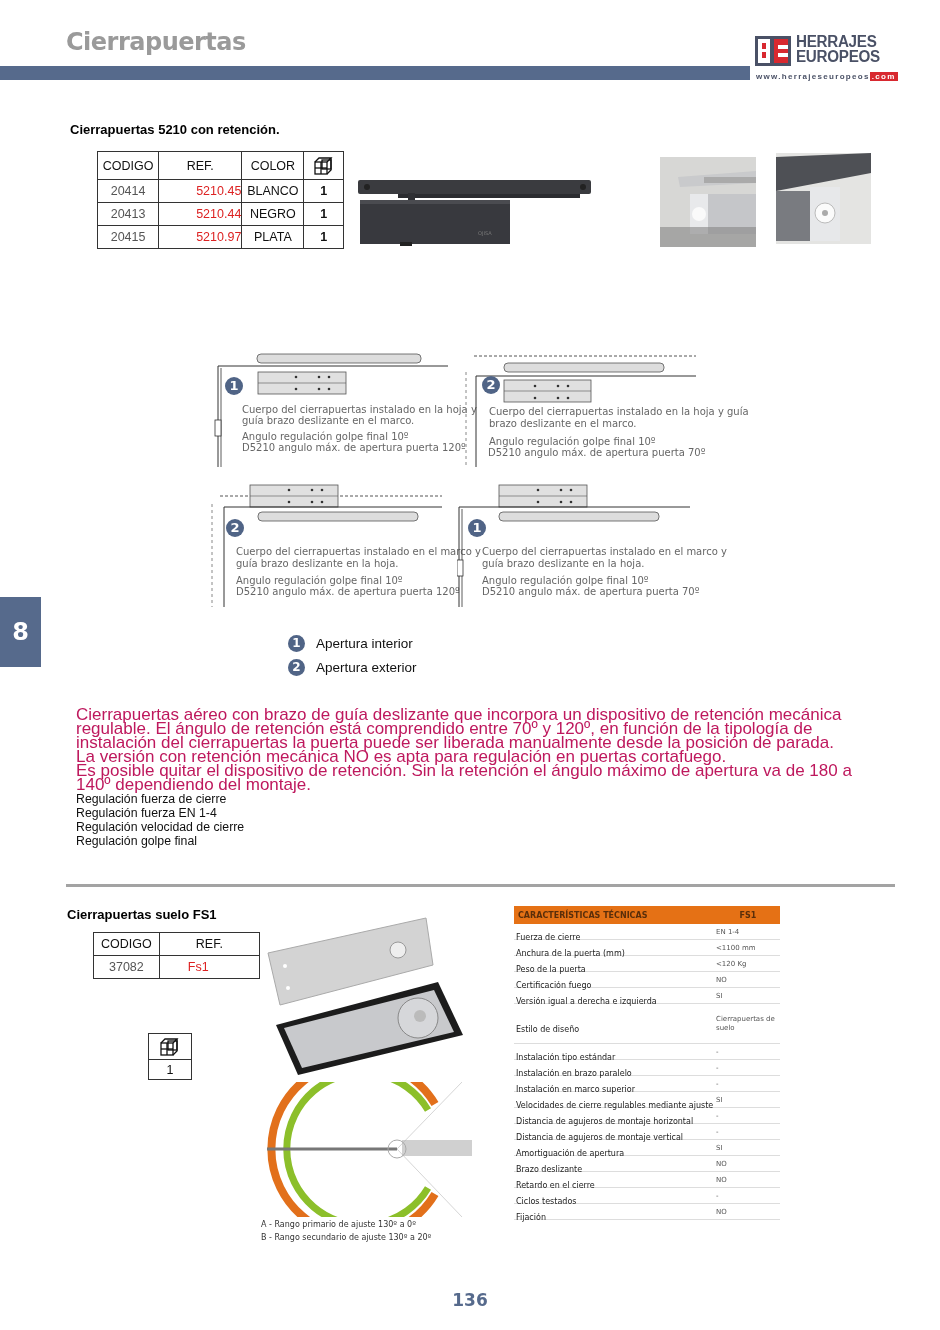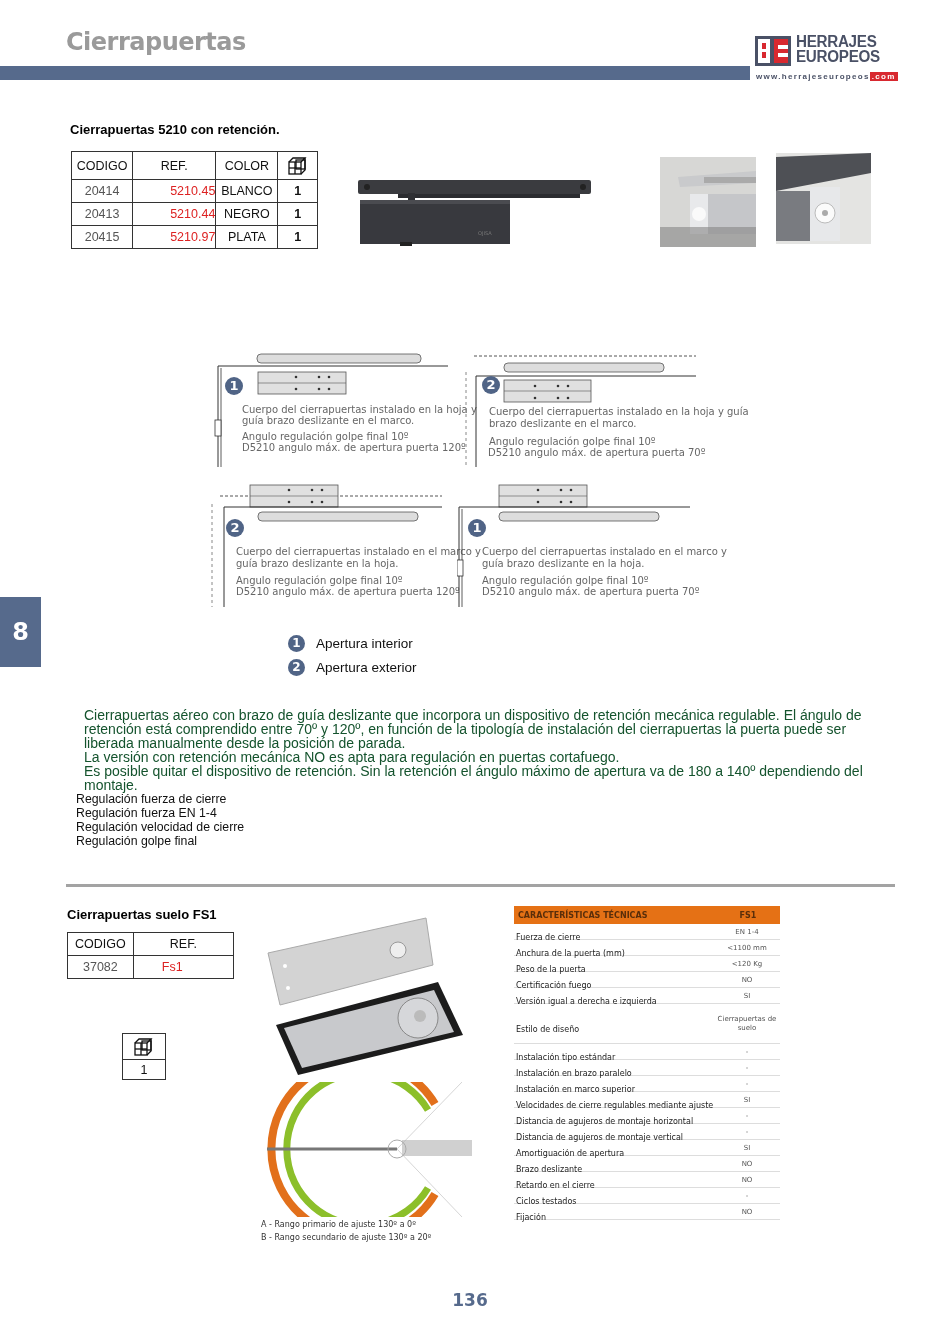--- a/index.html
+++ b/index.html
@@ -11,53 +11,53 @@
   .page-title { left: 66px; top: 28px; font-size: 24px; font-weight: bold; color: #9a9a9a; font-family: "DejaVu Sans", sans-serif; letter-spacing: -0.5px; }
   .header-bar { left: 0; top: 66px; width: 750px; height: 14px; background: #566a8c; }
   .logo { left: 755px; top: 34px; width: 145px; height: 50px; }
   .logo-mark { position: absolute; left: 0; top: 2px; width: 36px; height: 30px; }
   .logo-text { position: absolute; left: 41px; top: 0; font-family: "Liberation Sans", sans-serif; font-weight: bold; color: #4a5166; font-size: 16px; line-height: 15px; letter-spacing: -0.3px; transform: scaleX(0.95); transform-origin: left; }
   .logo-url { position: absolute; left: 1px; top: 38px; font-size: 8px; letter-spacing: 1.3px; color: #4a5166; font-weight: bold; white-space: nowrap; }
   .logo-url .com { background: #d8282f; color: #fff; padding: 0 2px; }
 
   
   .sec-title { font-size: 13px; font-weight: bold; color: #000; }
-  table.prod { border-collapse: collapse; font-size: 12.5px; }
+  table.prod { border-collapse: collapse; font-size: 12.5px; margin-left: 26px; }
   table.prod td, table.prod th { border: 1px solid #333; text-align: center; height: 23px; font-weight: normal; }
   table.prod th { height: 28px; }
   table.prod td.code { color: #555; }
   table.prod td.ref { color: #d22; padding-left: 37px; }
   .box-icon { display: inline-block; vertical-align: middle; }
 
   
   .img-closer-dark { left: 358px; top: 178px; width: 238px; height: 68px; }
   .photo { background: linear-gradient(135deg, #ddd 0%, #bdbdbd 45%, #9f9f9f 100%); }
 
   
   .diagram { position: absolute; width: 245px; height: 125px; }
   .diag-text { position: absolute; font-family: "DejaVu Sans", sans-serif; font-size: 10px; color: #666; line-height: 11.5px; white-space: nowrap; }
   .badge { position: absolute; width: 18px; height: 18px; border-radius: 50%; background: #506486; color: #fff; font-weight: bold; font-size: 13px; text-align: center; line-height: 18px; font-family: "DejaVu Sans", sans-serif; }
 
   .legend-item { position: absolute; left: 288px; font-size: 13.5px; color: #111; display: flex; align-items: center; }
   .legend-item .badge { position: static; width: 17px; height: 17px; line-height: 17px; font-size: 12px; margin-right: 11px; }
 
   .chapter-tab { left: 0; top: 597px; width: 41px; height: 70px; background: #566a8c; color: #fff; font-size: 24px; font-weight: bold; text-align: center; line-height: 70px; font-family: "DejaVu Sans", sans-serif; }
 
-  .desc { left: 76px; top: 708px; width: 790px; font-size: 14px; line-height: 14px; color: #14532d; margin-left: 8px; }
+  .desc { left: 76px; top: 708px; width: 790px; font-size: 17px; line-height: 14px; color: #be185d; }
   .features { left: 76px; top: 792px; font-size: 12.3px; line-height: 14px; color: #111; }
 
   .divider { left: 66px; top: 884px; width: 829px; height: 3px; background: #a3a3a3; }
 
   
   .spec { left: 514px; top: 906px; width: 266px; font-family: "DejaVu Sans", sans-serif; font-size: 8px; color: #222; }
   .spec-head { background: #e57115; color: #5a2e0a; font-weight: bold; height: 18px; display: flex; align-items: center; padding: 0 4px; font-size: 8px; }
   .spec-head .v { margin-left: auto; width: 56px; text-align: center; }
   .spec-row { display: flex; align-items: center; border-bottom: 1px solid #ddd; padding: 0 2px; height: 16px; }
   .spec-row .k { flex: 1; white-space: nowrap; overflow: hidden; margin-top: 12px; }
-  .spec-row .v { width: 62px; text-align: center; color: #555; font-size: 7px; }
+  .spec-row .v { width: 62px; text-align: left; color: #555; font-size: 7px; }
   .spec-row.tall { height: 40px; }
 
   .page-num { left: 440px; top: 1290px; width: 60px; text-align: center; font-size: 17px; font-weight: bold; color: #566a8c; font-family: "DejaVu Sans", sans-serif; }
   .range-legend { left: 261px; top: 1218px; font-family: "DejaVu Sans", sans-serif; font-size: 8px; color: #333; line-height: 13px; }
 </style>
 </head>
 <body>
 
 <div class="abs page-title">Cierrapuertas</div>
 <div class="abs header-bar"></div>

